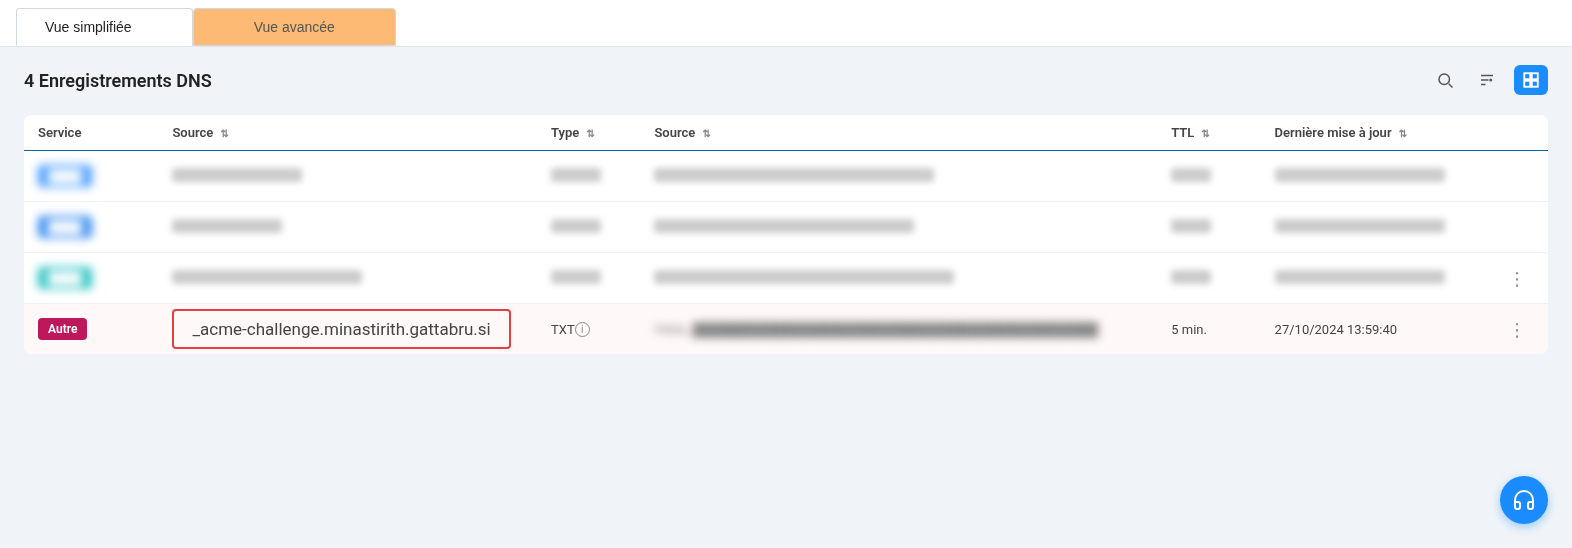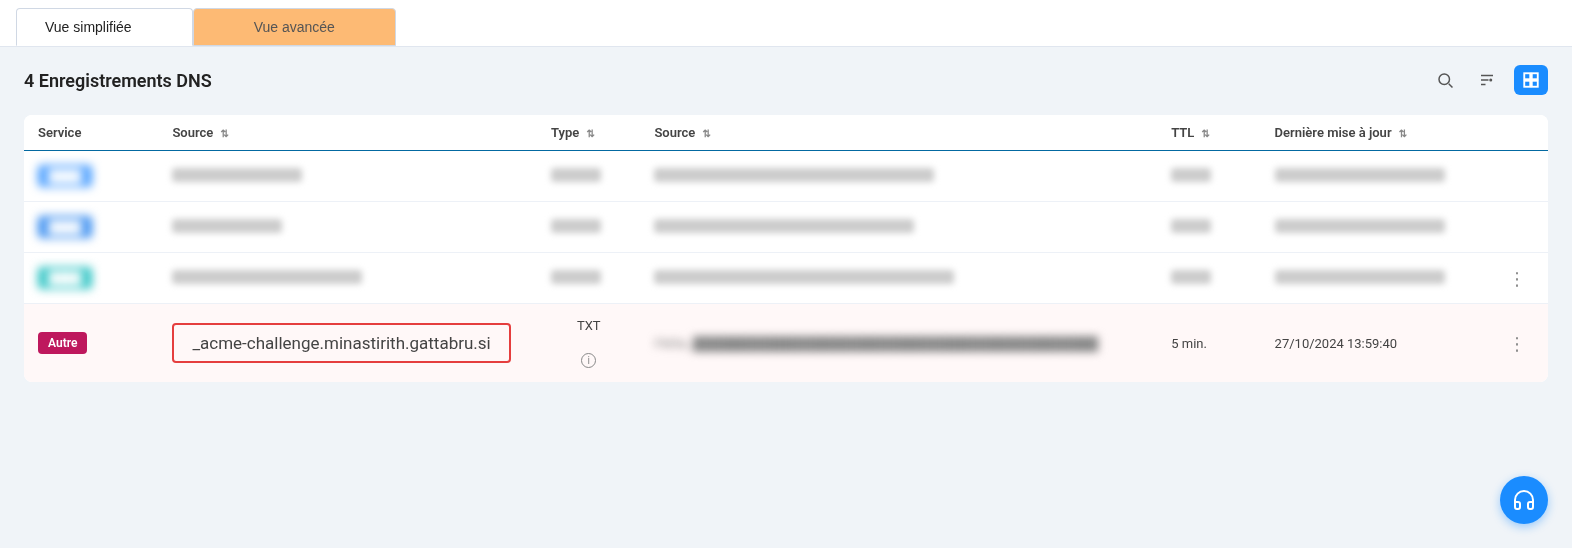--- a/index.html
+++ b/index.html
@@ -184,23 +184,22 @@
       align-items: center;
       justify-content: center;
       cursor: pointer;
       box-shadow: 0 3px 10px rgba(26,140,255,0.4);
       color: #fff;
       font-size: 22px;
     }
 
     .txt-type {
       display: flex;
-      align-items: center;
-      gap: 20px;
-      flex-direction: column;
+      align-items: flex-end;
+      gap: 0;
     }
 
     .info-icon {
       display: inline-flex;
       align-items: center;
       justify-content: center;
       width: 15px;
       height: 15px;
       border-radius: 50%;
       border: 1.5px solid #888;

